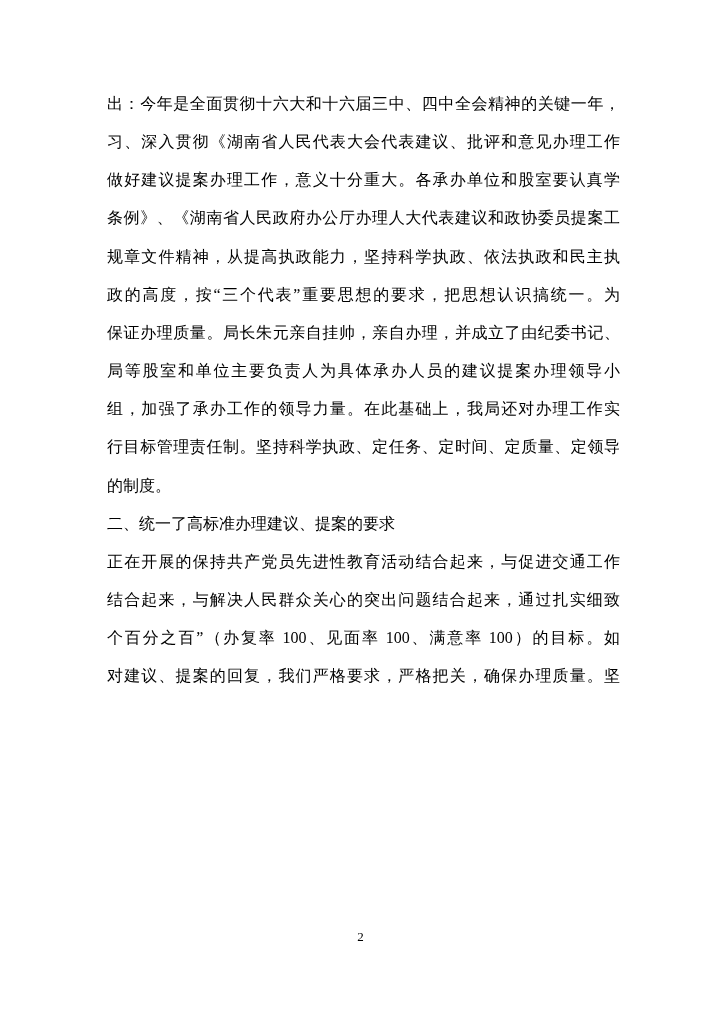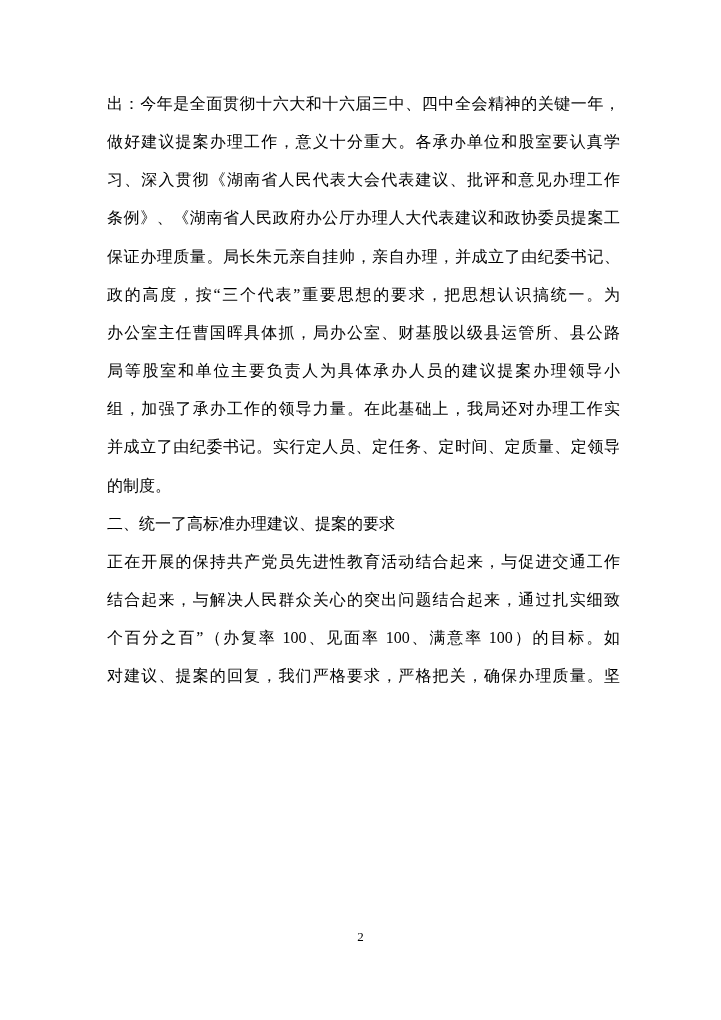--- a/index.html
+++ b/index.html
@@ -54,29 +54,29 @@
     line-height: 1.1;
     color: #000000;
   }
 </style>
 </head>
 <body>
 
 <div class="page">
   <div class="text-block">
       <div class="line">出：今年是全面贯彻十六大和十六届三中、四中全会精神的关键一年，</div>
+      <div class="line">习、深入贯彻《湖南省人民代表大会代表建议、批评和意见办理工作</div>
       <div class="line">做好建议提案办理工作，意义十分重大。各承办单位和股室要认真学</div>
-      <div class="line">习、深入贯彻《湖南省人民代表大会代表建议、批评和意见办理工作</div>
       <div class="line">条例》、《湖南省人民政府办公厅办理人大代表建议和政协委员提案工</div>
+      <div class="line">规章文件精神，从提高执政能力，坚持科学执政、依法执政和民主执</div>
+      <div class="line">政的高度，按“三个代表”重要思想的要求，把思想认识搞统一。为</div>
       <div class="line">保证办理质量。局长朱元亲自挂帅，亲自办理，并成立了由纪委书记、</div>
-      <div class="line">政的高度，按“三个代表”重要思想的要求，把思想认识搞统一。为</div>
-      <div class="line">办公室主任曹国晖具体抓，局办公室、财基股以级县运管所、县公路</div>
       <div class="line">局等股室和单位主要负责人为具体承办人员的建议提案办理领导小</div>
       <div class="line">组，加强了承办工作的领导力量。在此基础上，我局还对办理工作实</div>
-      <div class="line">并成立了由纪委书记。实行定人员、定任务、定时间、定质量、定领导</div>
+      <div class="line">行目标管理责任制。坚持科学执政、定任务、定时间、定质量、定领导</div>
       <div class="line flush">的制度。</div>
       <div class="line flush">二、统一了高标准办理建议、提案的要求</div>
       <div class="line">正在开展的保持共产党员先进性教育活动结合起来，与促进交通工作</div>
       <div class="line">结合起来，与解决人民群众关心的突出问题结合起来，通过扎实细致</div>
       <div class="line">个百分之百”（办复率 100、见面率 100、满意率 100）的目标。如</div>
       <div class="line">对建议、提案的回复，我们严格要求，严格把关，确保办理质量。坚</div>
     </div>
   <div class="page-number">2</div>
 </div>
 

